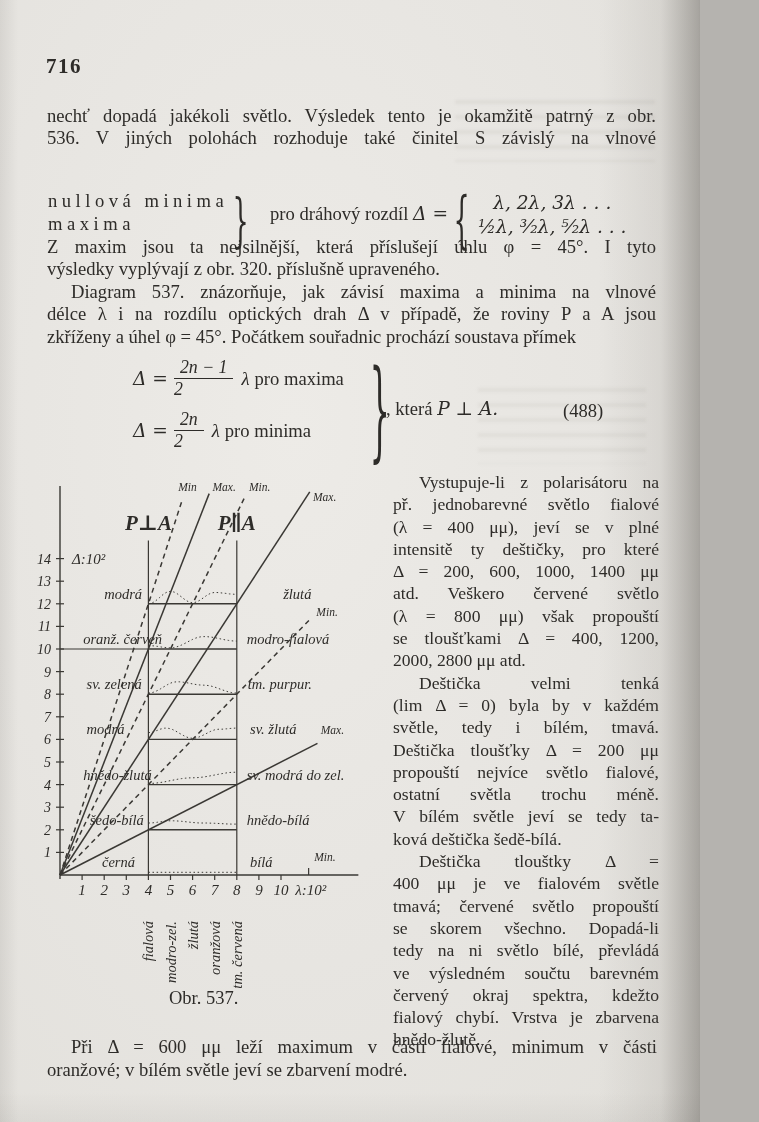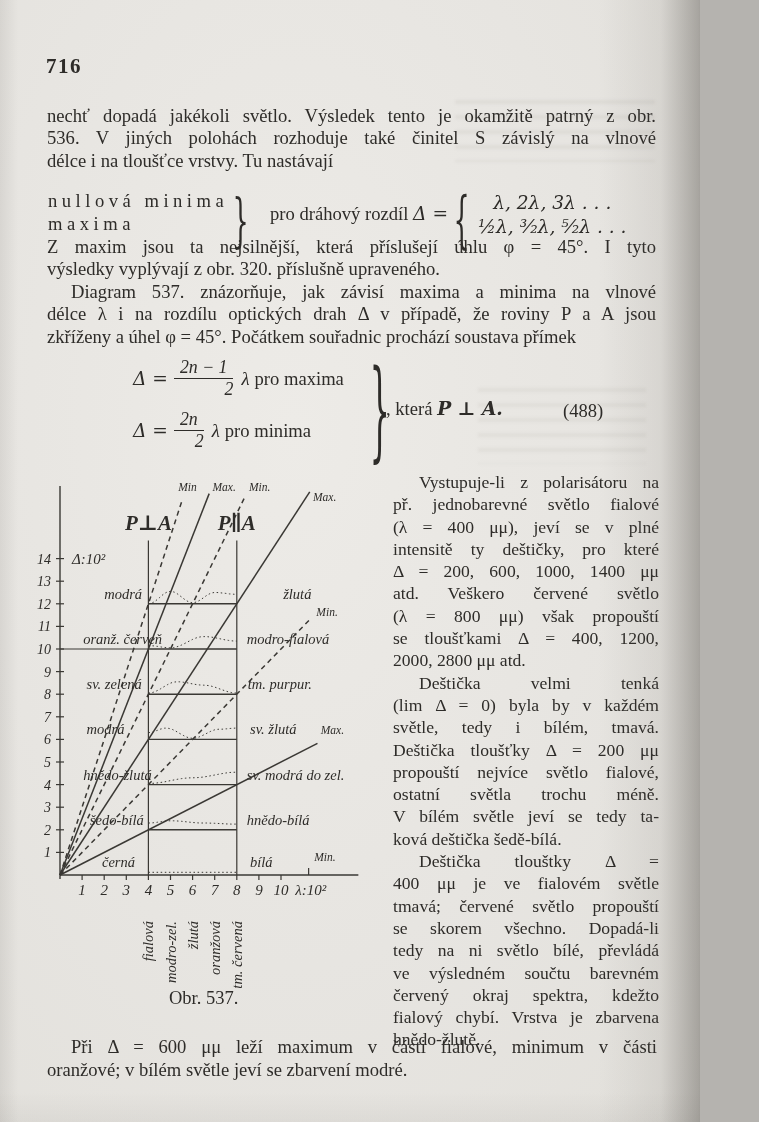--- a/index.html
+++ b/index.html
@@ -27,27 +27,27 @@
   .mm-mid { position:absolute; left:212px; top:13px;margin-left:11px; }
   .mm-eq { font-style:italic; font-family:"DejaVu Serif",serif; }
   .mm-brace-open { left:405px; top:-6px; font-size:30px; transform:scale(.85,2.05); transform-origin:top center; }
   .mm-rows { position:absolute; left:431px; top:1px; font-style:italic; line-height:23.5px; font-family:"DejaVu Serif",serif;text-align:center; }
 
   
   .eq { position:absolute; left:47px; top:354px; width:609px; height:112px; font-size:18.6px; }
   .eq-row { position:absolute; display:flex; align-items:center; }
   .eq-row1 { left:86px; top:4px; } .eq-row2 { left:86px; top:56px; }
   .eq-lhs { font-style:italic; font-family:"DejaVu Serif",serif; margin-right:6px; }
-  .frac { display:inline-flex; flex-direction:column; align-items:flex-end; font-style:italic; line-height:19px; font-size:17.8px; }
+  .frac { display:inline-flex; flex-direction:column; align-items:flex-start; font-style:italic; line-height:19px; font-size:17.8px; }
   .frac .num { padding:0 6px 1px; border-bottom:1.4px solid #2e2c29; }
   .frac .den { padding-top:1px; }
   .eq-var { font-style:italic; margin:0 5px 0 8px; }
   .eq-brace { left:318px; top:-8px; font-size:46px; transform:scale(.7,2.35); transform-origin:top center; }
   .eq-cond { position:absolute; left:339px; top:44px; }
-  .eq-cond .math { font-style:italic; font-family:"DejaVu Serif",serif;font-weight:bold; }
+  .eq-cond .math { font-style:italic; font-family:"DejaVu Serif",serif; }
   .eq-num { position:absolute; left:516px; top:46px; }
 
   
   .right-col { position:absolute; left:393px; top:471px; width:266px; font-size:17.6px; line-height:22.3px; }
   .rc-para .line.indent { text-indent:26px; }
 
   .bottom-para { position:absolute; left:47px; top:1036px; width:610px; font-size:18.6px; line-height:22.6px; }
 
   
   .figure-svg { position:absolute; left:36px; top:470px; }
@@ -77,21 +77,20 @@
 <div class="page">
 
   <div class="page-num">716</div>
 
   <div class="ghost ghost1"></div>
   <div class="ghost ghost2"></div>
 
   <div class="para p1">
       <div class="line">nechť dopadá jakékoli světlo. Výsledek tento je okamžitě patrný z obr.</div>
       <div class="line">536. V jiných polohách rozhoduje také činitel S závislý na vlnové</div>
-      <div class="line last">délce i na tloušťce vrstvy. Tu nastávají</div>
     </div>
 
   <div class="mm">
     <div class="mm-left">
       <div>nullová minima</div>
       <div>maxima</div>
     </div>
     <span class="brace mm-brace-close">}</span>
     <span class="mm-mid">
       <span>pro dráhový rozdíl</span>

